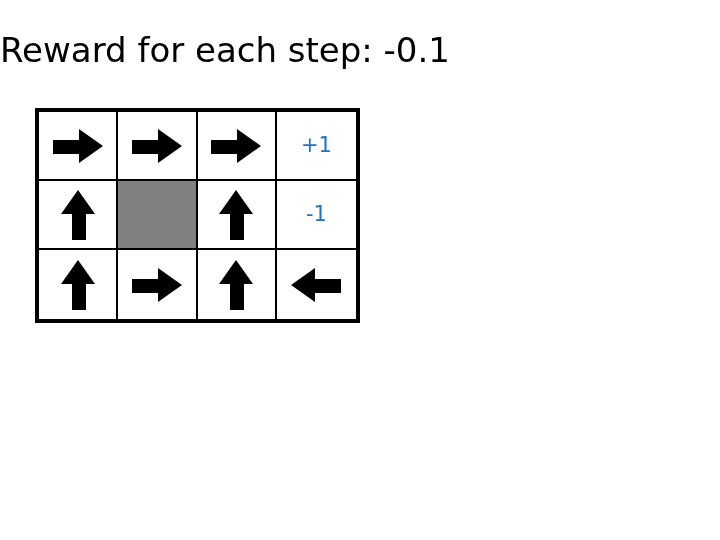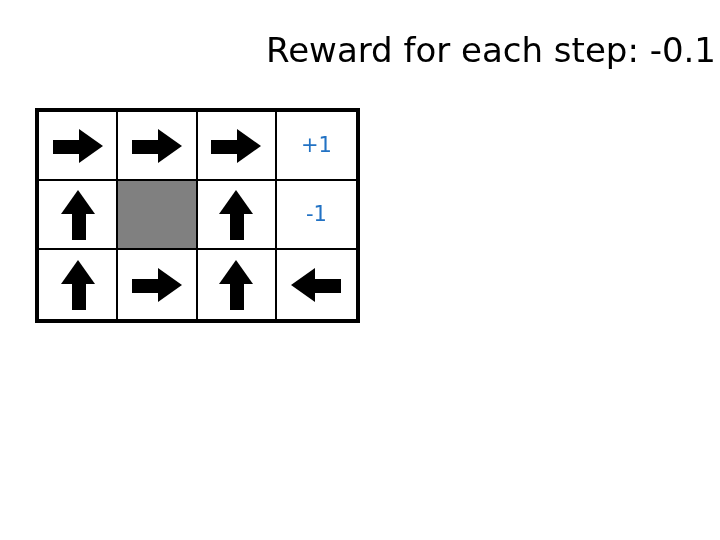--- a/index.html
+++ b/index.html
@@ -14,21 +14,21 @@
     overflow: hidden;
     font-family: "DejaVu Sans", sans-serif;
   }
 
   
   #slide-title {
     position: absolute;
     left: 0;
     top: 28px;
     width: 716px;
-    text-align: right;
+    text-align: left;
     font-family: "DejaVu Sans", sans-serif;
     font-size: 34px;
     font-weight: 400;
     color: #000000;
     line-height: 44px;
     letter-spacing: 0px;
     white-space: nowrap;
   }
 
   

